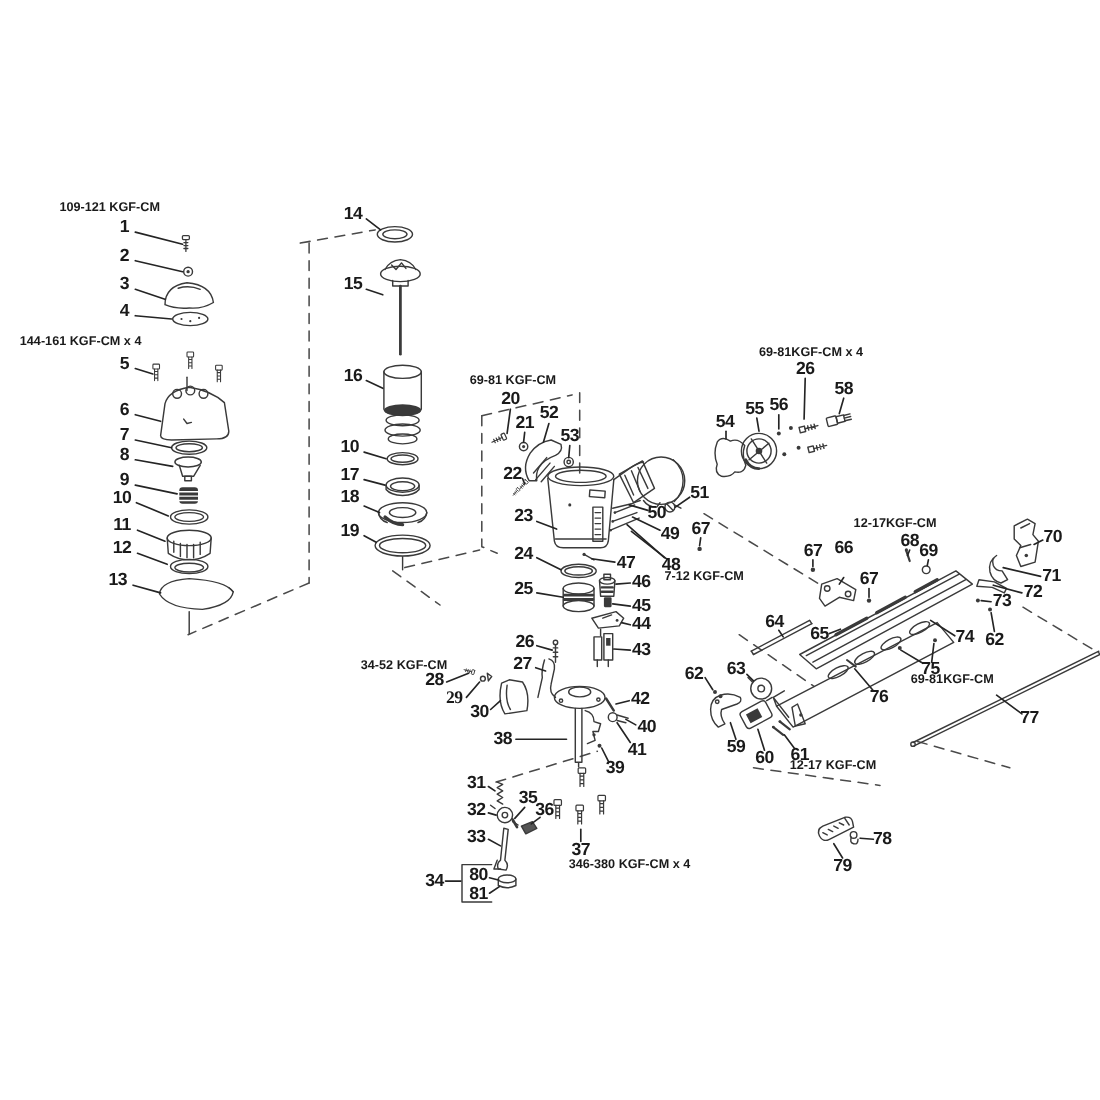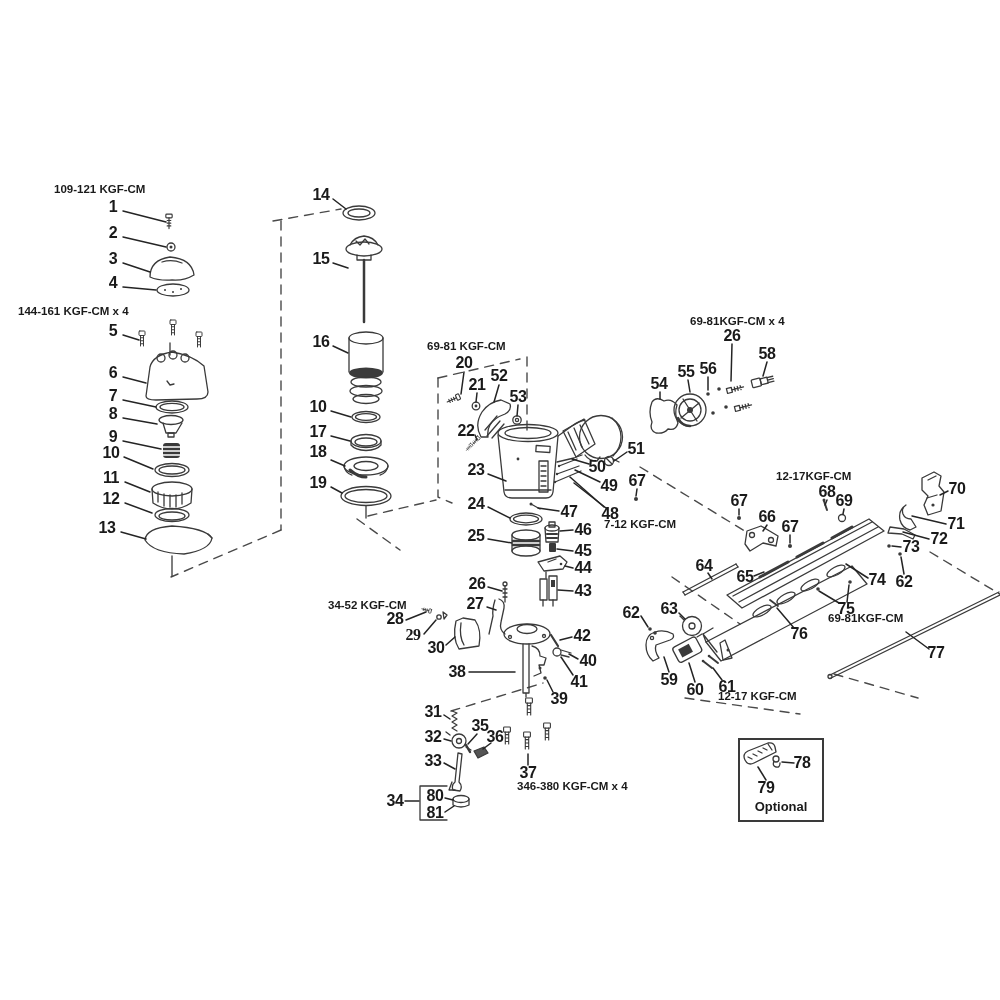--- a/index.html
+++ b/index.html
@@ -559,21 +559,21 @@
       <span class="num" style="left: 583px; top: 551px;">45</span>
       <span class="num" style="left: 583px; top: 568px;">44</span>
       <span class="num" style="left: 583px; top: 591px;">43</span>
       <span class="num" style="left: 659px; top: 384px;">54</span>
       <span class="num" style="left: 686px; top: 372px;">55</span>
       <span class="num" style="left: 708px; top: 369px;">56</span>
       <span class="num" style="left: 732px; top: 336px;">26</span>
       <span class="num" style="left: 767px; top: 354px;">58</span>
       <span class="num" style="left: 637px; top: 481px;">67</span>
       <span class="num" style="left: 739px; top: 501px;">67</span>
-      <span class="num" style="left: 767px; top: 517px; text-align: right;">66</span>
+      <span class="num" style="left: 767px; top: 499px; text-align: right;">66</span>
       <span class="num" style="left: 790px; top: 527px;">67</span>
       <span class="num" style="left: 827px; top: 492px;">68</span>
       <span class="num" style="left: 844px; top: 501px;">69</span>
       <span class="num" style="left: 957px; top: 489px;">70</span>
       <span class="num" style="left: 956px; top: 524px;">71</span>
       <span class="num" style="left: 939px; top: 539px;">72</span>
       <span class="num" style="left: 911px; top: 547px;">73</span>
       <span class="num" style="left: 904px; top: 582px;">62</span>
       <span class="num" style="left: 877px; top: 580px;">74</span>
       <span class="num" style="left: 846px; top: 609px;">75</span>
@@ -612,17 +612,14 @@
       <span class="torque" style="left: 427px; top: 340px;">69-81 KGF-CM</span>
       <span class="torque" style="left: 690px; top: 315px;">69-81KGF-CM x 4</span>
       <span class="torque" style="left: 776px; top: 470px;">12-17KGF-CM</span>
       <span class="torque" style="left: 604px; top: 518px;">7-12 KGF-CM</span>
       <span class="torque" style="left: 328px; top: 599px;">34-52 KGF-CM</span>
       <span class="torque" style="left: 718px; top: 690px;">12-17 KGF-CM</span>
       <span class="torque" style="left: 517px; top: 780px;">346-380 KGF-CM x 4</span>
       <span class="torque" style="left: 828px; top: 612px;">69-81KGF-CM</span>
     </div>
 
-<div class="optional-box" style="left: 738px; top: 738px; width: 82px; height: 80px;">
-  <div class="optional-label">Optional</div>
+
 </div>
 
-</div>
-
 </body></html>

